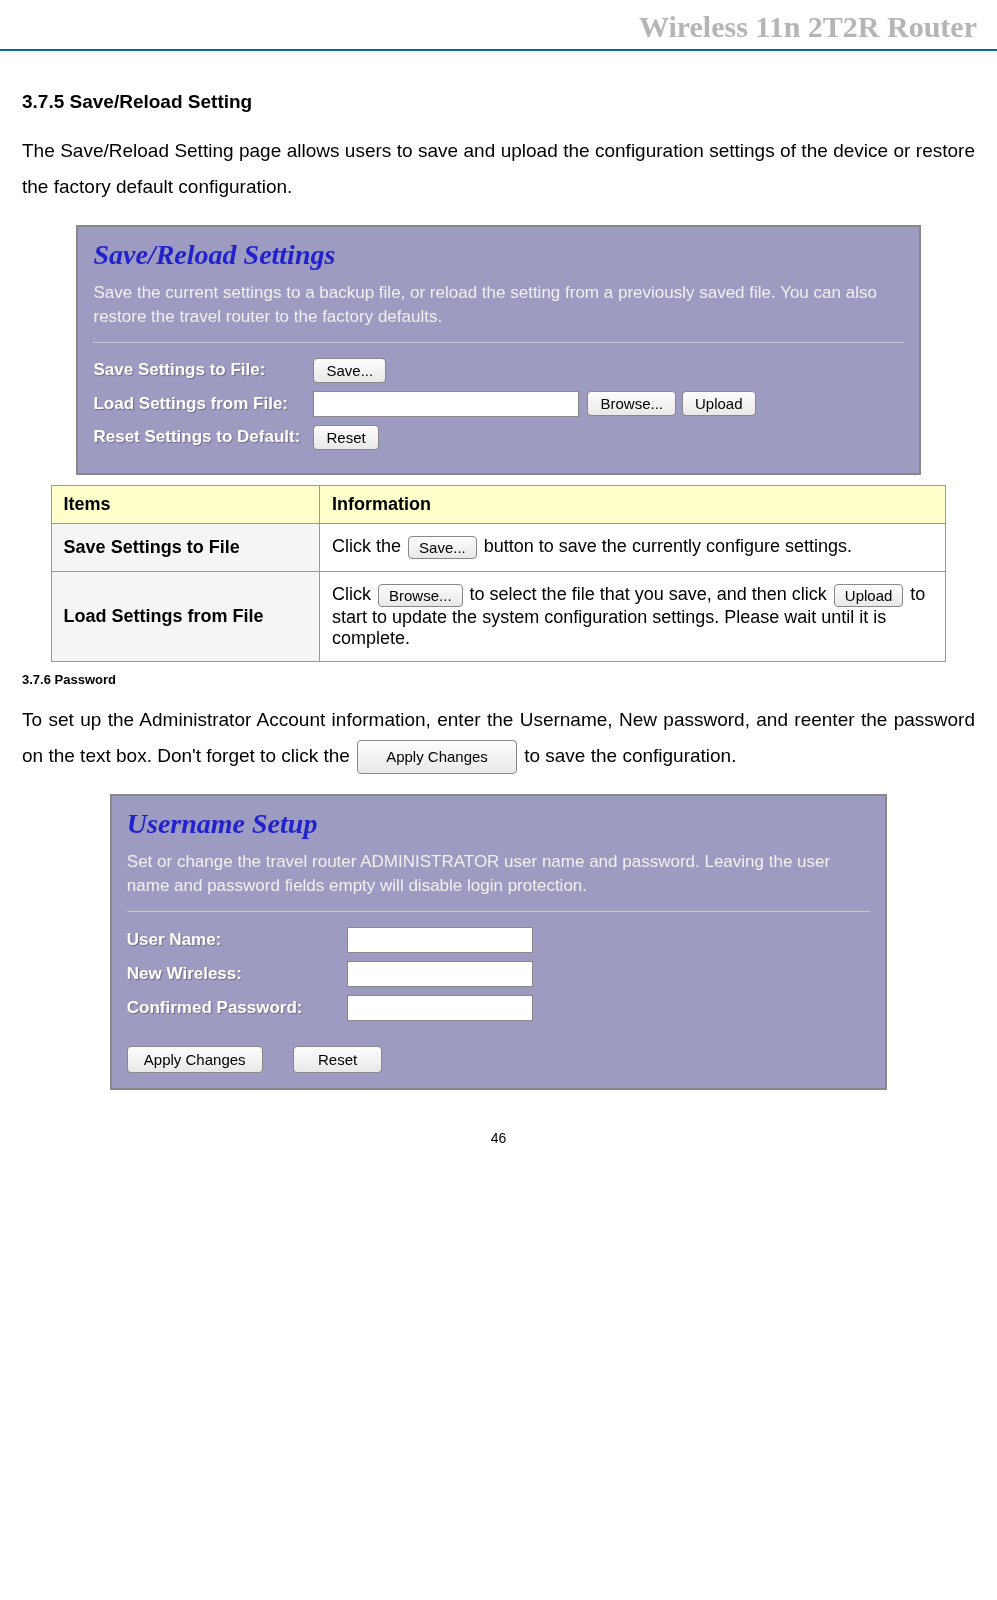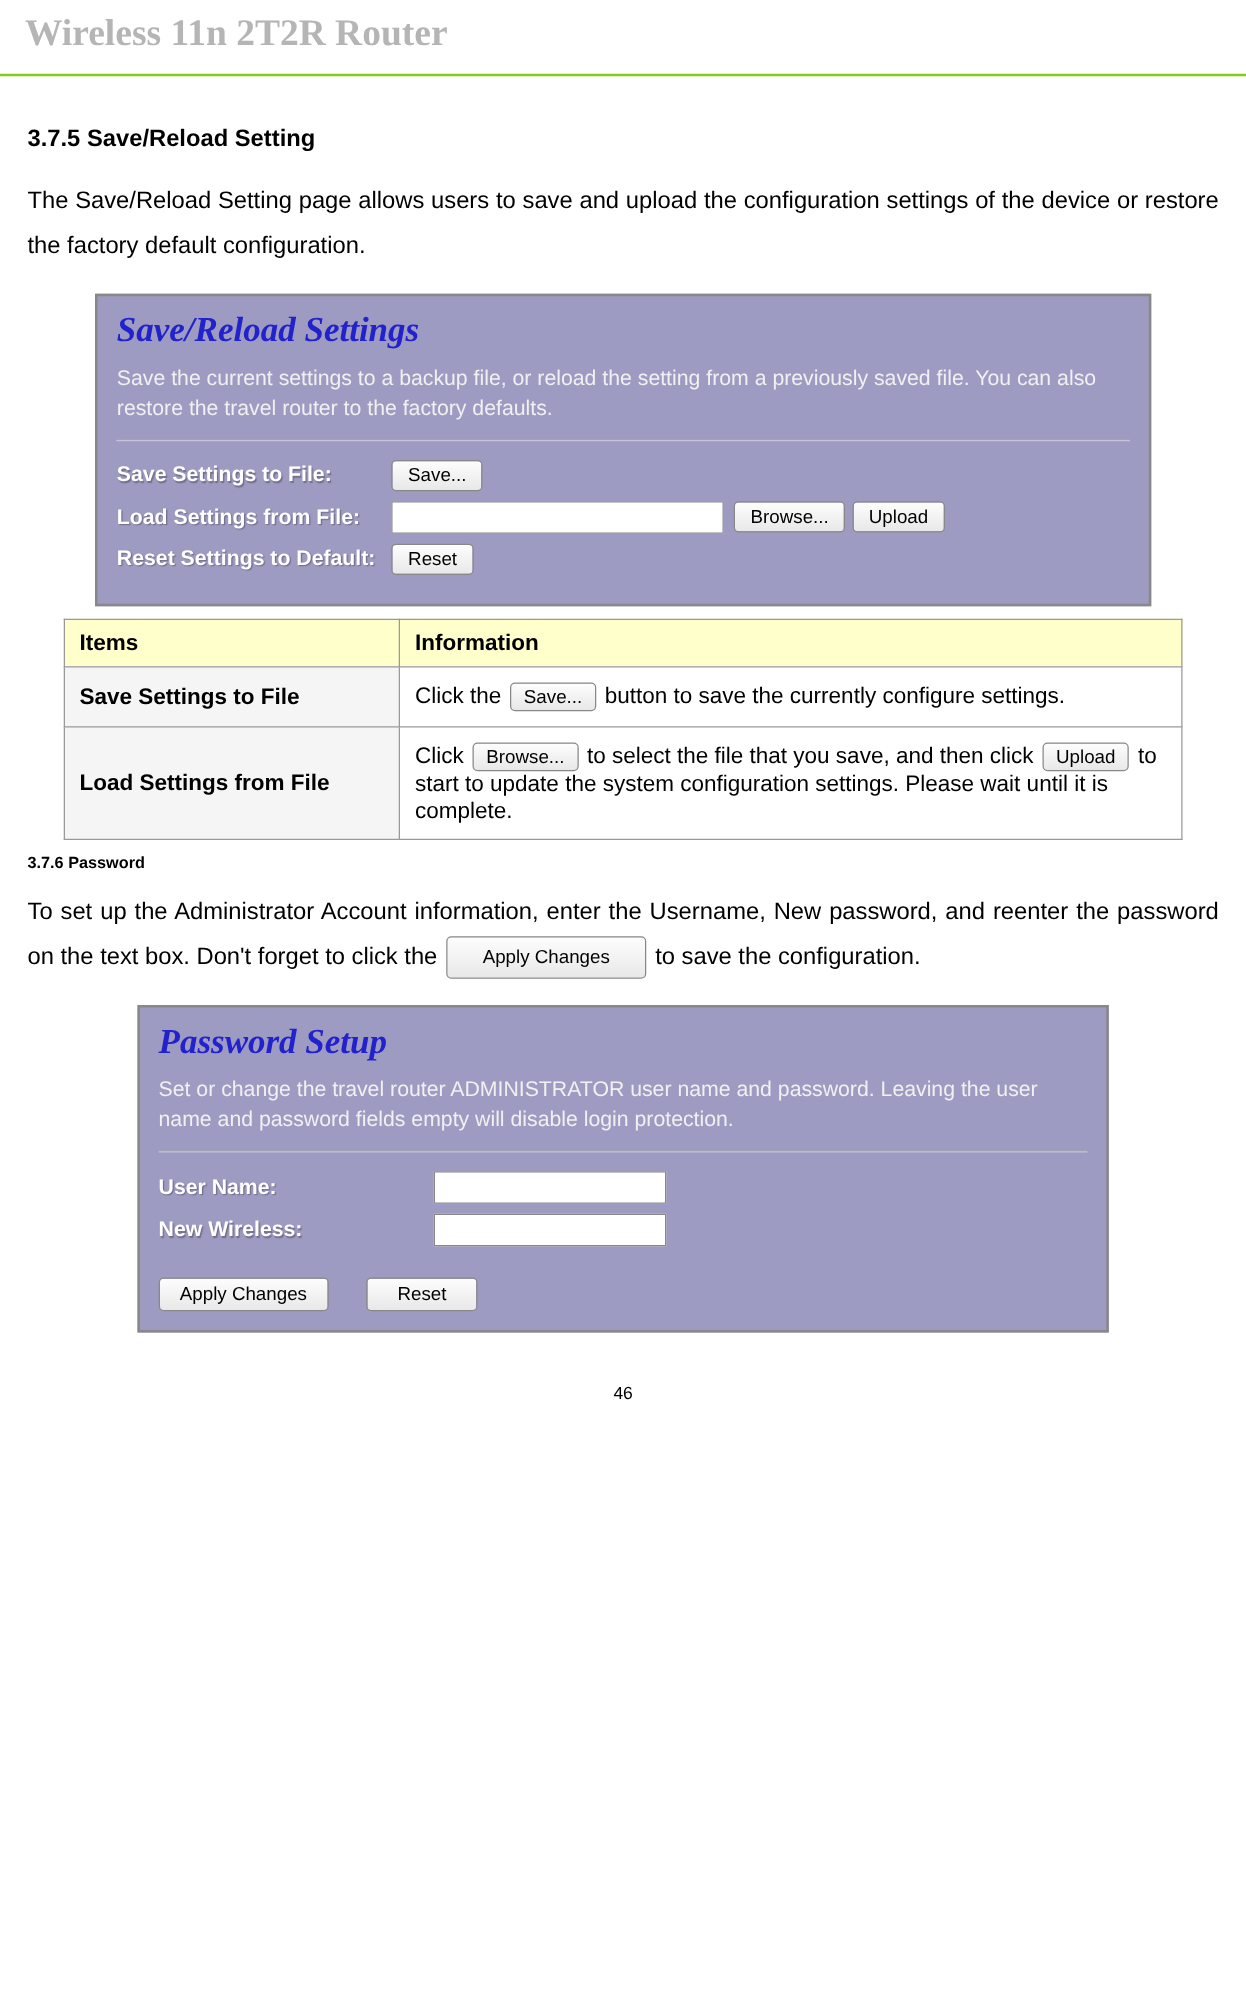--- a/index.html
+++ b/index.html
@@ -3,23 +3,23 @@
   <meta charset="utf-8">
   <style>
     body {
       font-family: Arial, sans-serif;
       margin: 0;
       padding: 0;
       background: #fff;
       width: 997px;
     }
     .header {
-      text-align: left;
-      padding: 10px 20px 15px;
-      border-bottom: 2px solid #84cc16;
+      text-align: right;
+      padding: 10px 20px 5px;
+      border-bottom: 2px solid #0369a1;
     }
     .header-title {
       font-size: 30px;
       font-weight: bold;
       color: #b5b5b5;
       font-family: 'Times New Roman', serif;
     }
     .content {
       padding: 10px 22px;
     }
@@ -202,29 +202,33 @@
     </table>
 
   <div class="section-heading2">3.7.6 Password</div>
   <div class="body-text justify">
     <span>To set up the Administrator Account information, enter the Username, New password, and reenter the password on the text box. Don't forget to click the </span>
     <span class="inline-btn" style="padding:2px 28px;">Apply Changes</span>
     <span> to save the configuration.</span>
   </div>
 
   <div class="panel" style="width:78%;">
-    <div class="panel-title">Password Setup</div>
+    <div class="panel-title">Username Setup</div>
     <div class="panel-desc">Set or change the travel router ADMINISTRATOR user name and password. Leaving the user name and password fields empty will disable login protection.</div>
 
     <div class="panel-row">
       <div class="panel-label">User Name:</div>
       <input class="textfield-sm" type="text" style="">
     </div>
     <div class="panel-row">
       <div class="panel-label">New Wireless:</div>
+      <input class="textfield-sm" type="password" style="">
+    </div>
+    <div class="panel-row">
+      <div class="panel-label">Confirmed Password:</div>
       <input class="textfield-sm" type="password" style="">
     </div>
     <div style="margin-top:25px;">
       <button class="btn" style="padding:4px 16px;">Apply Changes</button>
       <button class="btn" style="padding:4px 24px; margin-left:20px;">Reset</button>
     </div>
   </div>
 
 </div>
 

